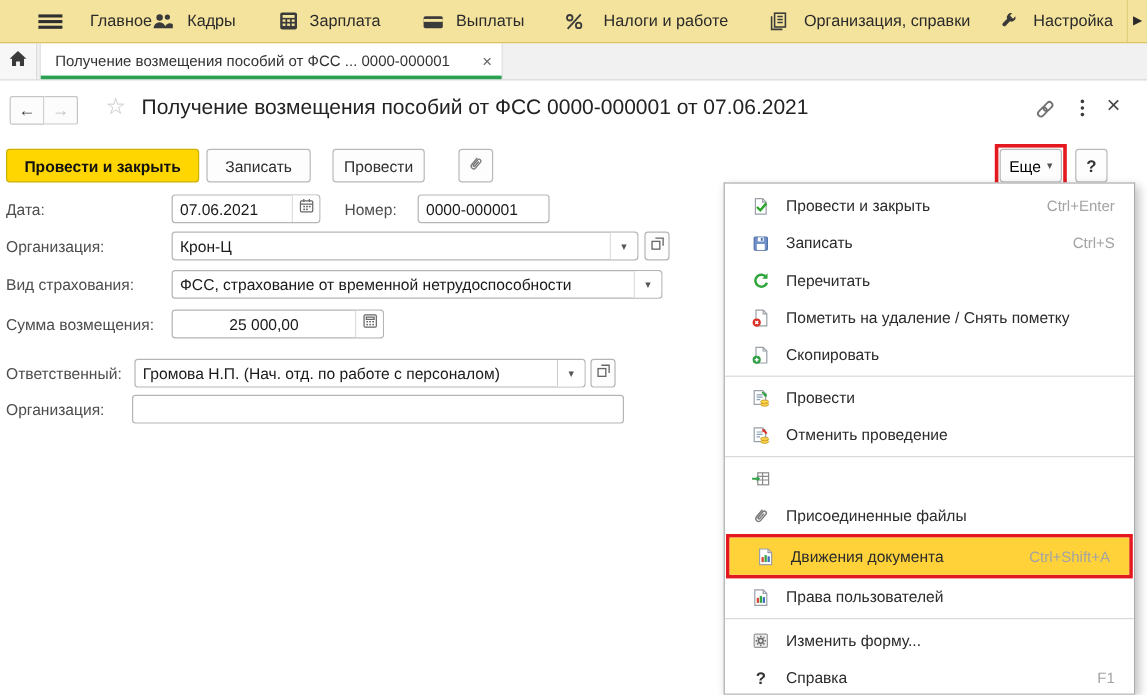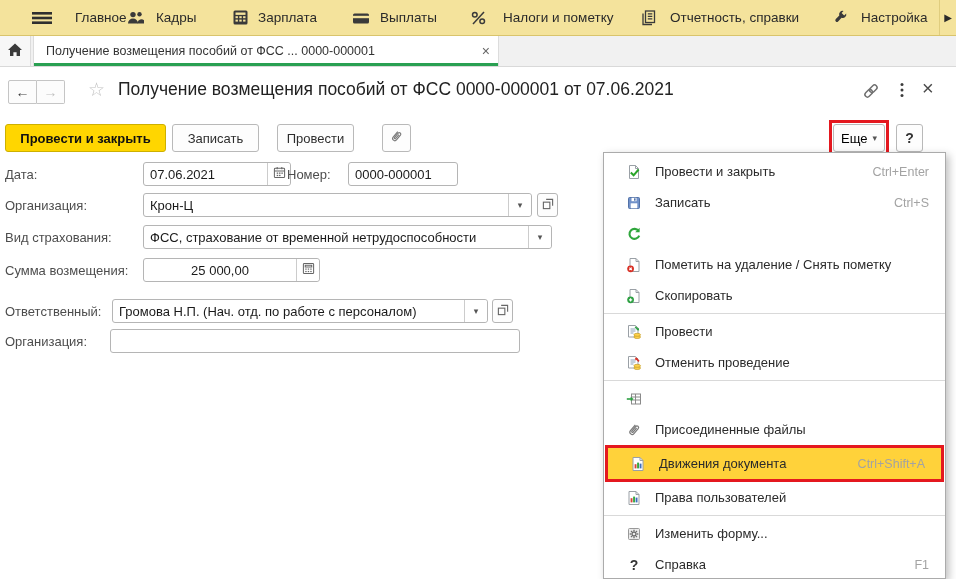--- a/index.html
+++ b/index.html
@@ -15,21 +15,21 @@
     font-size:13.5px;color:#2a2a2a;cursor:pointer;white-space:nowrap;}
   .topbar .ic{display:flex;align-items:center;}
   .topbar .ovf{position:absolute;right:0;top:0;height:35px;width:16px;display:flex;
     align-items:center;justify-content:center;border-left:1px solid #e0cd7e;
     font-size:10px;color:#2a2a2a;cursor:pointer;}
   
   .tabbar{position:absolute;left:0;top:36px;width:956px;height:30px;background:#f1f1f1;
     border-bottom:1px solid #d9d9d9;z-index:2;}
   .homebtn{position:absolute;left:0;top:0;width:30px;height:30px;background:#f7f7f7;
     border-right:1px solid #dcdcdc;display:flex;align-items:center;justify-content:center;cursor:pointer;}
-  .tab{position:absolute;left:33px;top:0;width:466px;height:30px;background:#ffffff;
+  .tab{position:absolute;left:33px;top:0;width:386px;height:30px;background:#ffffff;
     border-left:1px solid #dcdcdc;border-right:1px solid #dcdcdc;display:flex;align-items:center;
     padding:0 8px 0 12px;box-sizing:border-box;font-size:12.5px;color:#333;cursor:pointer;}
   .tab .tlabel{flex:1;overflow:hidden;white-space:nowrap;}
   .tab .tclose{color:#666;font-size:14px;margin-left:2px;cursor:pointer;}
   .tab .underline{position:absolute;left:0;bottom:0;width:100%;height:3px;background:#2aa052;}
   
   .navgrp{position:absolute;left:8px;top:80px;display:flex;}
   .navbtn{width:27px;height:22px;background:#fcfcfc;border:1px solid #c5c5c5;display:flex;
     align-items:center;justify-content:center;font-size:14px;cursor:pointer;}
   .navbtn.back{border-radius:2px 0 0 2px;color:#3c3c3c;}
@@ -136,33 +136,33 @@
   <span class="mi" style="left:470px">
     <svg width="17" height="16" viewBox="0 0 17 16">
         <g stroke="#3a3a3a" stroke-width="1.5" fill="none">
           <circle cx="4.8" cy="4.8" r="2.3"></circle>
           <circle cx="12.2" cy="11.2" r="2.3"></circle>
           <path d="M14 2 L3 14"></path>
         </g>
       </svg>
   </span>
   <div class="mi" style="left:503px">
-      <span>Налоги и пометку</span>
+      <span>Налоги и работе</span>
     </div>
   <span class="mi" style="left:640px">
     <svg width="17" height="17" viewBox="0 0 17 17">
         <g fill="none" stroke="#3a3a3a" stroke-width="1.3">
           <rect x="5.5" y="2" width="9" height="11.5"></rect>
           <path d="M3 4.5v11h9"></path>
           <path d="M7.8 4.8h4.5M7.8 7.3h4.5M7.8 9.8h4.5"></path>
         </g>
       </svg>
   </span>
   <div class="mi" style="left:670px">
-      <span>Отчетность, справки</span>
+      <span>Организация, справки</span>
     </div>
   <span class="mi" style="left:832px">
     <svg width="17" height="17" viewBox="0 0 17 17">
         <path d="M14.2 4.6a3.5 3.5 0 0 1-4.6 4.2l-3.5 3.6a1.6 1.6 0 0 1-2.3-2.3L7.3 6.6a3.5 3.5 0 0 1 4.2-4.6L9.6 4l2.6 2.6z" fill="#3a3a3a"></path>
       </svg>
   </span>
   <div class="mi" style="left:861px">
       <span>Настройка</span>
     </div>
   <div class="ovf">
@@ -236,21 +236,21 @@
   <div class="btn-more">
     <span>Еще</span>
     <span class="arr">▾</span>
   </div>
 </div>
 <div class="btn" style="left:896px;top:124px;width:27px;height:28px">
   <span class="qmark">?</span>
 </div>
 
 <div class="flabel" style="left:5px;top:167px">Дата:</div>
-<div class="field" style="left:143px;top:162px;width:148px">
+<div class="field" style="left:143px;top:162px;width:124px">
   <input value="07.06.2021" style="">
   <span class="inbtn">
     <span>
       <svg width="13" height="13" viewBox="0 0 14 14">
           <g fill="none" stroke="#666" stroke-width="1.1">
             <rect x="1.5" y="2.5" width="11" height="10" rx="1"></rect>
             <path d="M1.5 5.5h11M4.5 1v2.5M9.5 1v2.5"></path>
           </g>
           <g fill="#666">
             <rect x="4" y="7" width="1.6" height="1.4"></rect>
@@ -367,20 +367,21 @@
     <span class="sc">Ctrl+S</span>
   </div>
 
   <div class="mitem">
     <span class="mic">
       <svg width="16" height="16" viewBox="0 0 16 16">
           <path d="M12.6 5A5 5 0 1 0 13.2 9.6" fill="none" stroke="#2fa63c" stroke-width="2.1"></path>
           <path d="M13.6 1.8v4.4H9.2z" fill="#2fa63c"></path>
         </svg>
     </span>
+    <span class="lbl">Перечитать</span>
     <span class="sc"></span>
   </div>
 
   <div class="mitem">
     <span class="mic">
       <svg width="16" height="16" viewBox="0 0 16 16">
           <path d="M4 1.5h6l3 3v10H4z" fill="#fff" stroke="#9aa0a6"></path>
           <path d="M10 1.5v3h3" fill="none" stroke="#9aa0a6"></path>
           <circle cx="4.6" cy="11.8" r="3.4" fill="#d93025"></circle>
           <path d="M3.4 10.6l2.4 2.4M5.8 10.6l-2.4 2.4" stroke="#fff" stroke-width="1.2"></path>

